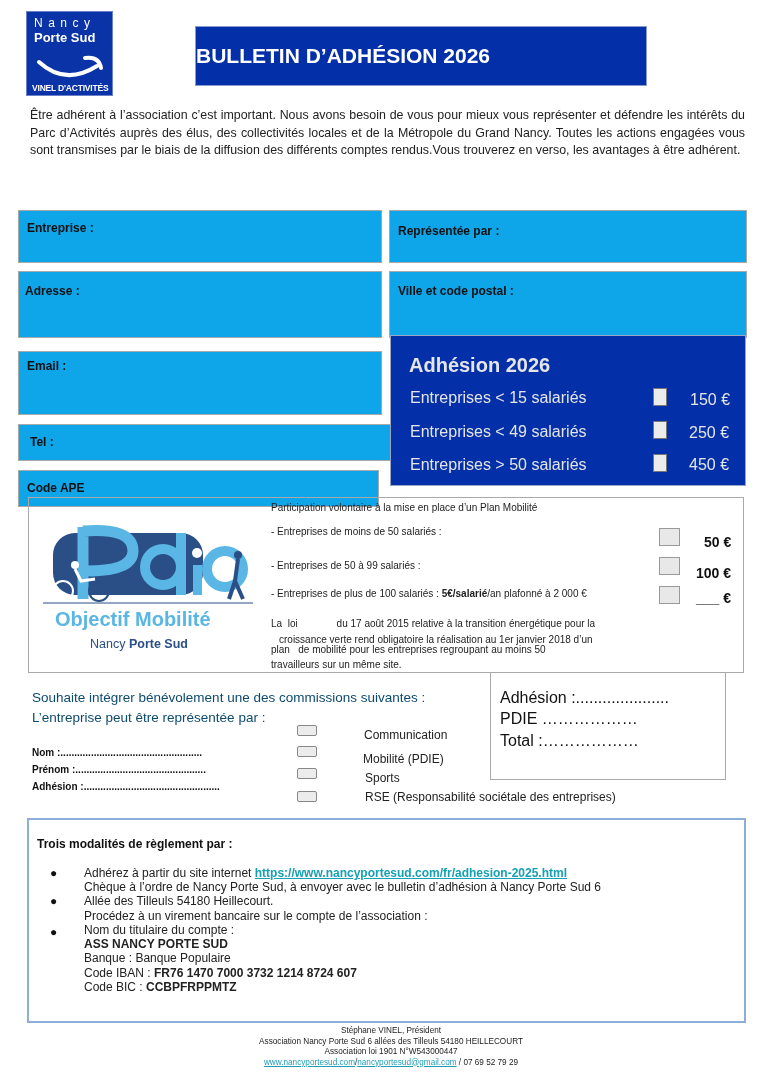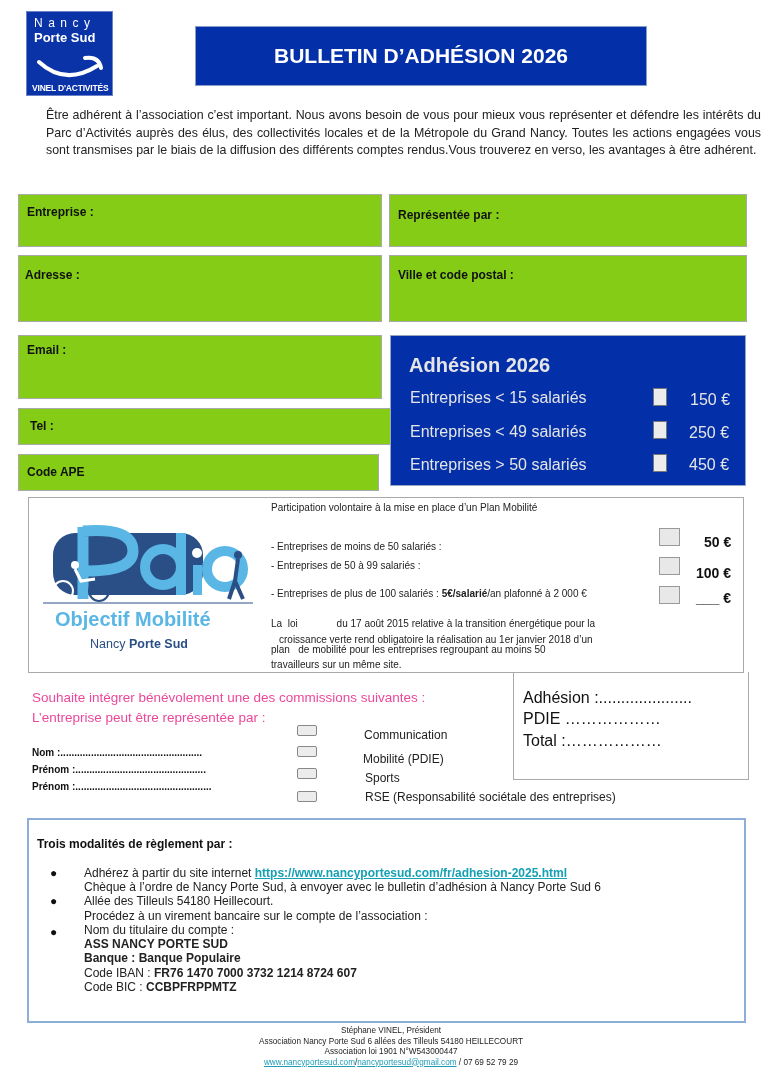--- a/index.html
+++ b/index.html
@@ -8,44 +8,44 @@
   .abs { position: absolute; }
 
   
   .logo { left: 26px; top: 11px; width: 87px; height: 85px; background: #0a33a8; color: #fff; border: 1px solid #6a80c8; }
   .logo .l1 { position:absolute; left:7px; top:4px; font-size:12px; letter-spacing:5.5px; }
   .logo .l2 { position:absolute; left:7px; top:18px; font-size:13px; font-weight:bold; }
   .logo svg { position:absolute; left:8px; top:40px; }
   .logo .l3 { position:absolute; left:5px; top:71px; font-size:8.5px; font-weight:bold; letter-spacing:-0.2px; }
 
   
-  .banner { left: 195px; top: 26px; width: 452px; height: 60px; background: #0330a8; border: 1px solid #8a9ccc; color: #fff; font-weight: bold; font-size: 21px; display:flex; align-items:center; justify-content:center; }
+  .banner { left: 195px; top: 26px; width: 452px; height: 60px; background: #0330a8; border: 1px solid #8a9ccc; color: #fff; font-weight: bold; font-size: 21px; display:flex; align-items:center; }
 
-  .intro { left: 46px; top: 107px; width: 715px; font-size: 12.4px; line-height: 17.5px; text-align: justify; color:#222; }
+  .intro { left: 30px; top: 107px; width: 715px; font-size: 12.4px; line-height: 17.5px; text-align: justify; color:#222; }
 
-  .field { border: 1.5px solid #a9a9a9; background: #84cc16; }
+  .field { border: 1.5px solid #a9a9a9; background: #0ea5e9; margin-top: 16px; }
   .field .lbl { position:absolute; font-size:12px; font-weight:bold; color:#111; }
 
   .adh { left: 390px; top: 335px; width: 356px; height: 151px; background: #0330a8; border: 1px solid #9aa5c4; color: #e5e5e5; }
   .adh .ttl { position:absolute; left:18px; top:18px; font-size:20px; font-weight:bold; }
   .adh .row { position:absolute; left:19px; font-size:16px; }
   .adh .box { position:absolute; left:262px; width:14px; height:18px; background:#ececec; border:1px solid #777; }
   .adh .price { position:absolute; font-size:16px; }
 
   .pdie { left: 28px; top: 497px; width: 716px; height: 176px; border: 1.5px solid #a9a9a9; }
   .pdie .txt { position:absolute; left:242px; font-size:10px; color:#222; }
   .pdie .cb { position:absolute; left:630px; width:21px; height:18px; background:#e8e8e8; border:1px solid #999; }
   .pdie .amt { position:absolute; font-size:14px; font-weight:bold; }
 
-  .com-text { font-size:13.5px; color:#ec4899; }
+  .com-text { font-size:13.5px; color:#0c4a6e; }
   .rep { font-size:10px; font-weight:bold; color:#111; }
   .com-cb { position:absolute; left:297px; width:20px; height:11px; border:1px solid #888; background:#ececec; border-radius:2px; }
   .com-lbl { position:absolute; font-size:12px; color:#222; }
 
-  .totals { left: 513px; top: 672px; width: 236px; height: 108px; border: 1.5px solid #a9a9a9; border-top:none; }
+  .totals { left: 490px; top: 672px; width: 236px; height: 108px; border: 1.5px solid #a9a9a9; border-top:none; }
   .totals div { position:absolute; left:9px; font-size:16px; color:#111; }
 
   .pay { left: 27px; top: 818px; width: 719px; height: 205px; border: 2px solid #8daed6; }
   .pay .hd { position:absolute; left:8px; top:17px; font-size:12px; font-weight:bold; }
   .pay .ln { position:absolute; left:55px; font-size:12px; color:#222; line-height:14px; }
   .pay .bul { position:absolute; left:21px; font-size:12px; }
   .pay a { color:#15a0b3; font-weight:bold; text-decoration: underline; }
 
   .footer { left: 0; top: 1026px; width: 782px; text-align:center; font-size:8.2px; line-height:10.5px; color:#222; }
   .footer a { color:#1f9bb5; text-decoration:underline; }
@@ -118,41 +118,41 @@
     <circle cx="32" cy="42" r="4" fill="#fff"></circle>
     <path d="M32 46 L38 58 L52 56" stroke="#fff" stroke-width="3" fill="none"></path>
     <circle cx="195" cy="32" r="4" fill="#2a4f86"></circle>
     <path d="M195 36 L192 58 L186 76 M192 58 L200 76" stroke="#2a4f86" stroke-width="4" fill="none"></path>
     <line x1="0" y1="80" x2="210" y2="80" stroke="#2a4f86" stroke-width="1"></line>
   </svg>
   <span class="abs" style="left:26px;top:110px;font-size:20px;font-weight:bold;color:#5ab6e4;">Objectif Mobilité</span>
   <span class="abs" style="left:61px;top:139px;font-size:12.5px;color:#2a4f86;"><span>Nancy </span><b>Porte Sud</b></span>
 
   <span class="txt" style="top:4px;">Participation volontaire à la mise en place d’un Plan Mobilité</span>
-  <span class="txt" style="top:43px;">- Entreprises de moins de 50 salariés :</span>
+  <span class="txt" style="top:28px;">- Entreprises de moins de 50 salariés :</span>
   <span class="cb" style="top:30px;"></span>
   <span class="amt" style="left:675px;top:36px;">50 €</span>
   <span class="txt" style="top:62px;">- Entreprises de 50 à 99 salariés :</span>
   <span class="cb" style="top:59px;"></span>
   <span class="amt" style="left:667px;top:67px;">100 €</span>
   <span class="txt" style="top:90px;"><span>- Entreprises de plus de 100 salariés : </span><b>5€/salarié</b><span>/an plafonné à 2 000 €</span></span>
   <span class="cb" style="top:88px;"></span>
   <span class="amt" style="left:667px;top:92px;">___ €</span>
 
   <span class="txt" style="top:120px;white-space:pre;">La  loi              du 17 août 2015 relative à la transition énergétique pour la</span>
   <span class="txt" style="left:250px;top:136px;">croissance verte rend obligatoire la réalisation au 1er janvier 2018 d’un</span>
   <span class="txt" style="top:146px;white-space:pre;">plan   de mobilité pour les entreprises regroupant au moins 50</span>
   <span class="txt" style="top:161px;">travailleurs sur un même site.</span>
 </div>
 
 <span class="abs com-text" style="left:32px;top:690px;">Souhaite intégrer bénévolement une des commissions suivantes :</span>
 <span class="abs com-text" style="left:32px;top:710px;">L’entreprise peut être représentée par :</span>
 <span class="abs rep" style="left:32px;top:747px;">Nom  :...................................................</span>
 <span class="abs rep" style="left:32px;top:764px;">Prénom  :...............................................</span>
-<span class="abs rep" style="left:32px;top:781px;">Prénom :.................................................</span>
+<span class="abs rep" style="left:32px;top:781px;">Adhésion :.................................................</span>
 
 <span class="com-cb" style="top:725px;"></span>
 <span class="com-lbl" style="left:364px;top:728px;">Communication</span>
 <span class="com-cb" style="top:746px;"></span>
 <span class="com-lbl" style="left:363px;top:752px;">Mobilité (PDIE)</span>
 <span class="com-cb" style="top:768px;"></span>
 <span class="com-lbl" style="left:365px;top:771px;">Sports</span>
 <span class="com-cb" style="top:791px;"></span>
 <span class="com-lbl" style="left:365px;top:790px;">RSE (Responsabilité sociétale des entreprises)</span>
 
@@ -166,21 +166,21 @@
   <span class="hd">Trois modalités de règlement par :</span>
   <span class="bul" style="top:46px;">●</span>
   <span class="ln" style="top:46px;"><span>Adhérez à partir du site internet </span><a>https://www.nancyportesud.com/fr/adhesion-2025.html</a></span>
   <span class="ln" style="top:60px;">Chèque à l’ordre de Nancy Porte Sud, à envoyer avec le bulletin d’adhésion à Nancy Porte Sud 6</span>
   <span class="bul" style="top:74px;">●</span>
   <span class="ln" style="top:74px;">Allée des Tilleuls 54180 Heillecourt.</span>
   <span class="ln" style="top:89px;">Procédez à un virement bancaire sur le compte de l’association :</span>
   <span class="bul" style="top:105px;">●</span>
   <span class="ln" style="top:103px;">Nom du titulaire du compte :</span>
   <span class="ln" style="top:117px;font-weight:bold;">ASS NANCY PORTE SUD</span>
-  <span class="ln" style="top:131px;font-weight:bold;">Banque : Banque Populaire</span>
+  <span class="ln" style="top:131px;">Banque : Banque Populaire</span>
   <span class="ln" style="top:146px;"><span>Code IBAN : </span><b>FR76 1470 7000 3732 1214 8724 607</b></span>
   <span class="ln" style="top:160px;"><span>Code BIC : </span><b>CCBPFRPPMTZ</b></span>
 </div>
 
 <div class="abs footer">
   <div>Stéphane VINEL, Président</div>
   <div>Association Nancy Porte Sud 6 allées des Tilleuls 54180 HEILLECOURT</div>
   <div>Association loi 1901 N°W543000447</div>
   <div><a>www.nancyportesud.com</a><span>/</span><a>nancyportesud@gmail.com</a><span> / 07 69 52 79 29</span></div>
 </div>

